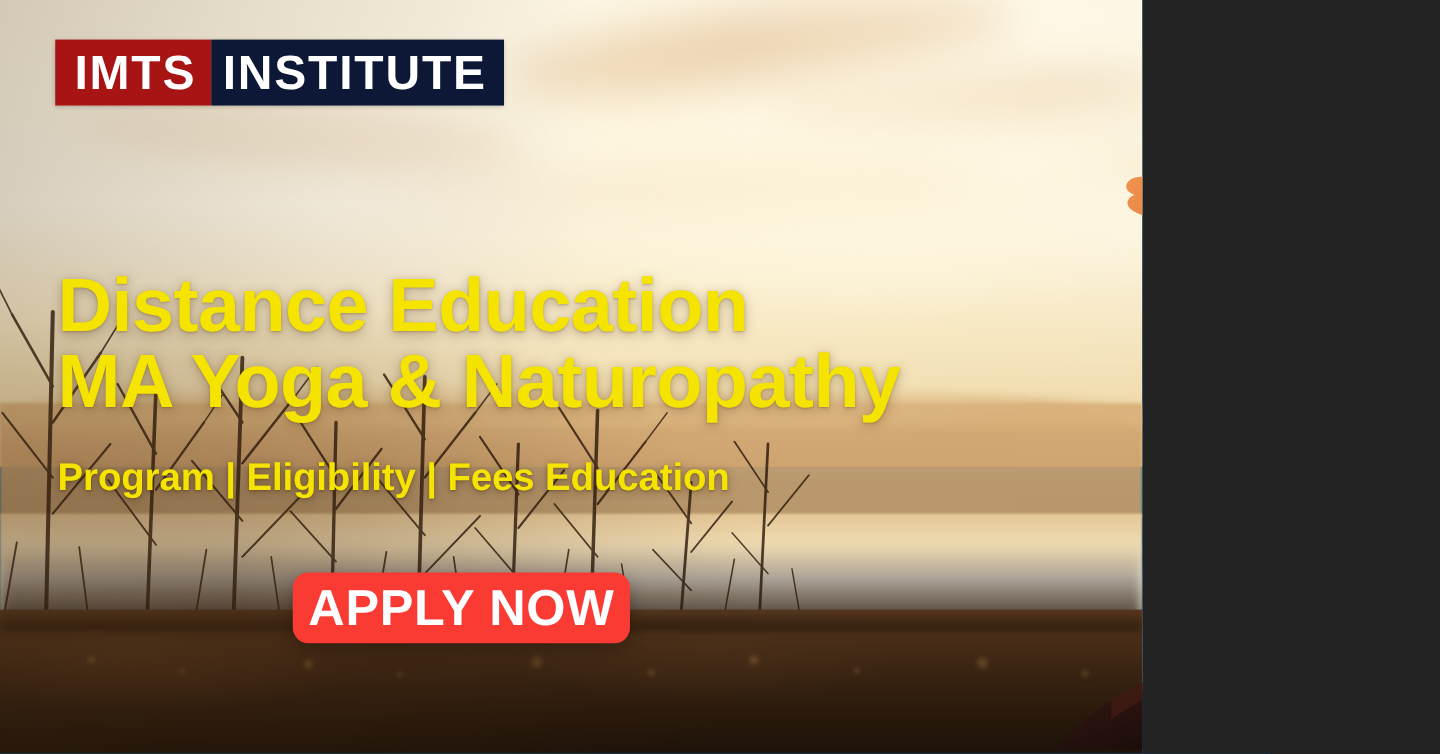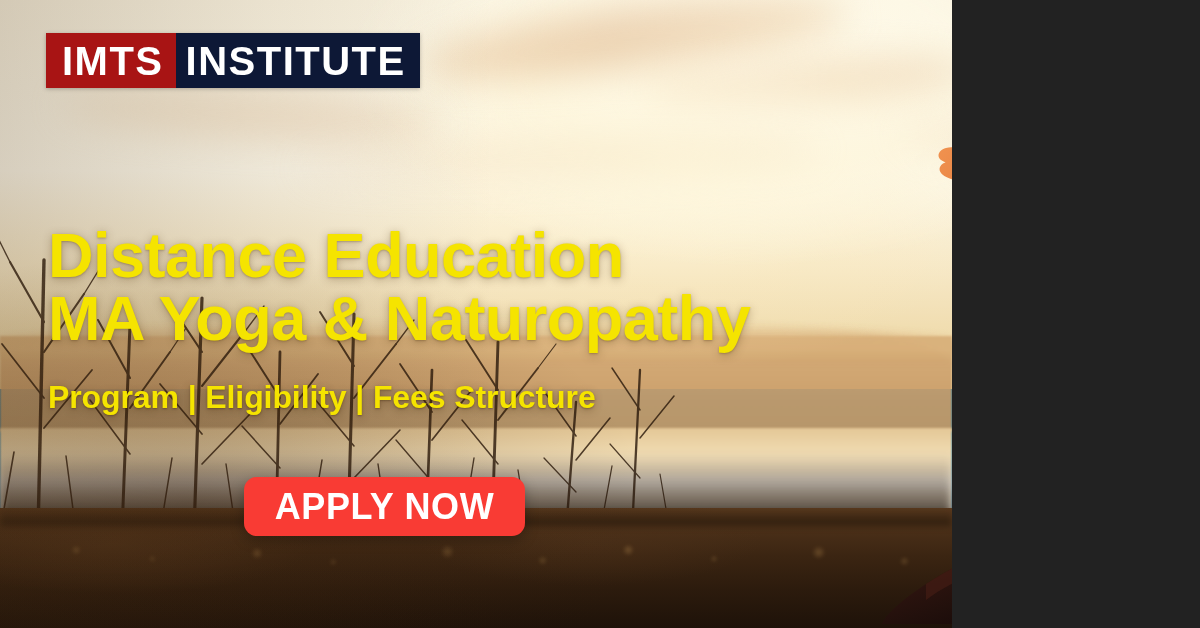--- a/index.html
+++ b/index.html
@@ -242,21 +242,21 @@
     position: absolute;
     left: 244px;
     top: 477px;
     width: 281px;
     height: 59px;
     border: 0;
     border-radius: 13px;
     background: #f93b34;
     color: #ffffff;
     font-family: "Liberation Sans", sans-serif;
-    font-size: 36px;
+    font-size: 42px;
     font-weight: 700;
     letter-spacing: 0.6px;
     cursor: pointer;
     box-shadow: 0 4px 14px rgba(0,0,0,.28);
     display: flex;
     align-items: center;
     justify-content: center;
     padding: 0;
   }
 </style>
@@ -522,18 +522,18 @@
     <div class="logo">
       <span class="logo-left">IMTS</span>
       <span class="logo-right">INSTITUTE</span>
     </div>
 
     <h1 class="headline">
       <span class="ln">Distance Education</span>
       <span class="ln">MA Yoga &amp; Naturopathy</span>
     </h1>
 
-    <div class="subtitle">Program | Eligibility | Fees Structure</div>
+    <div class="subtitle">Program | Eligibility | Fees Education</div>
 
     <button class="cta" type="button">APPLY NOW</button>
 
   </div>
 </div>
 
 </body></html>

